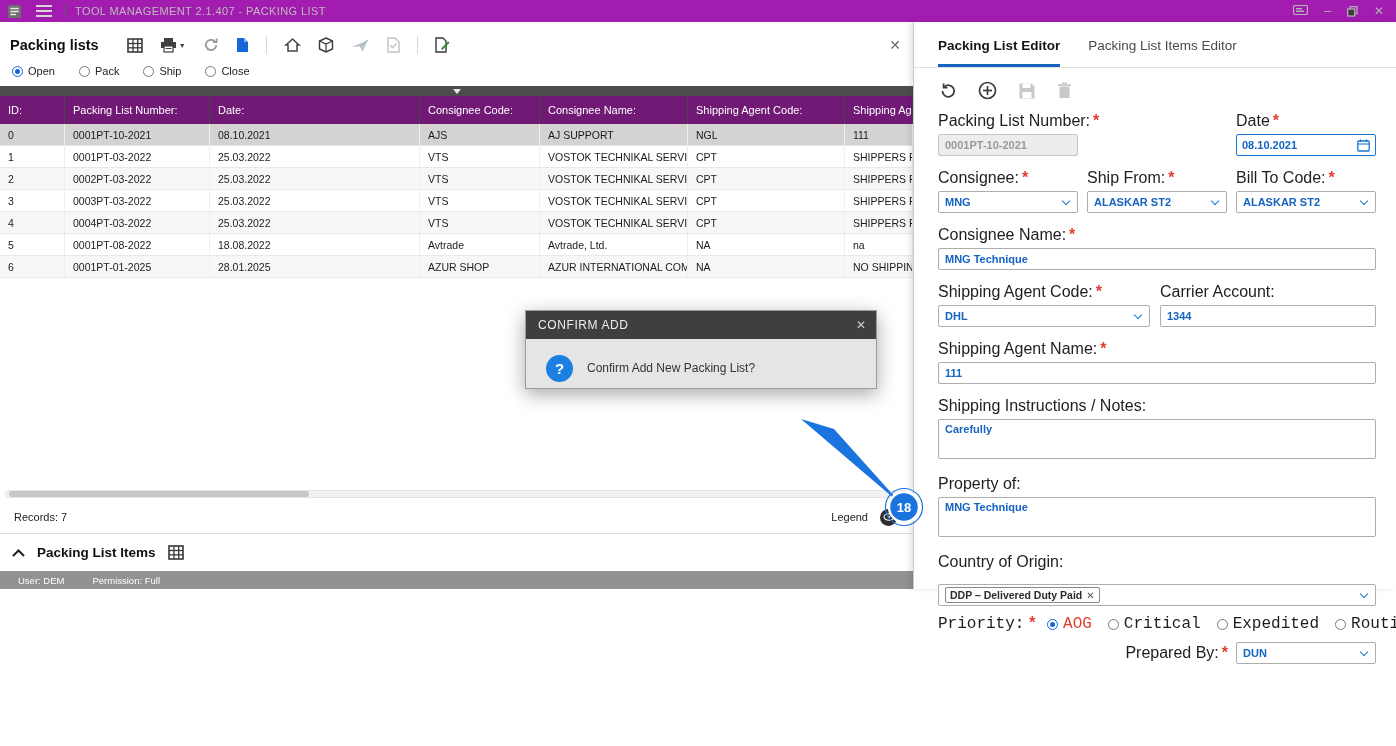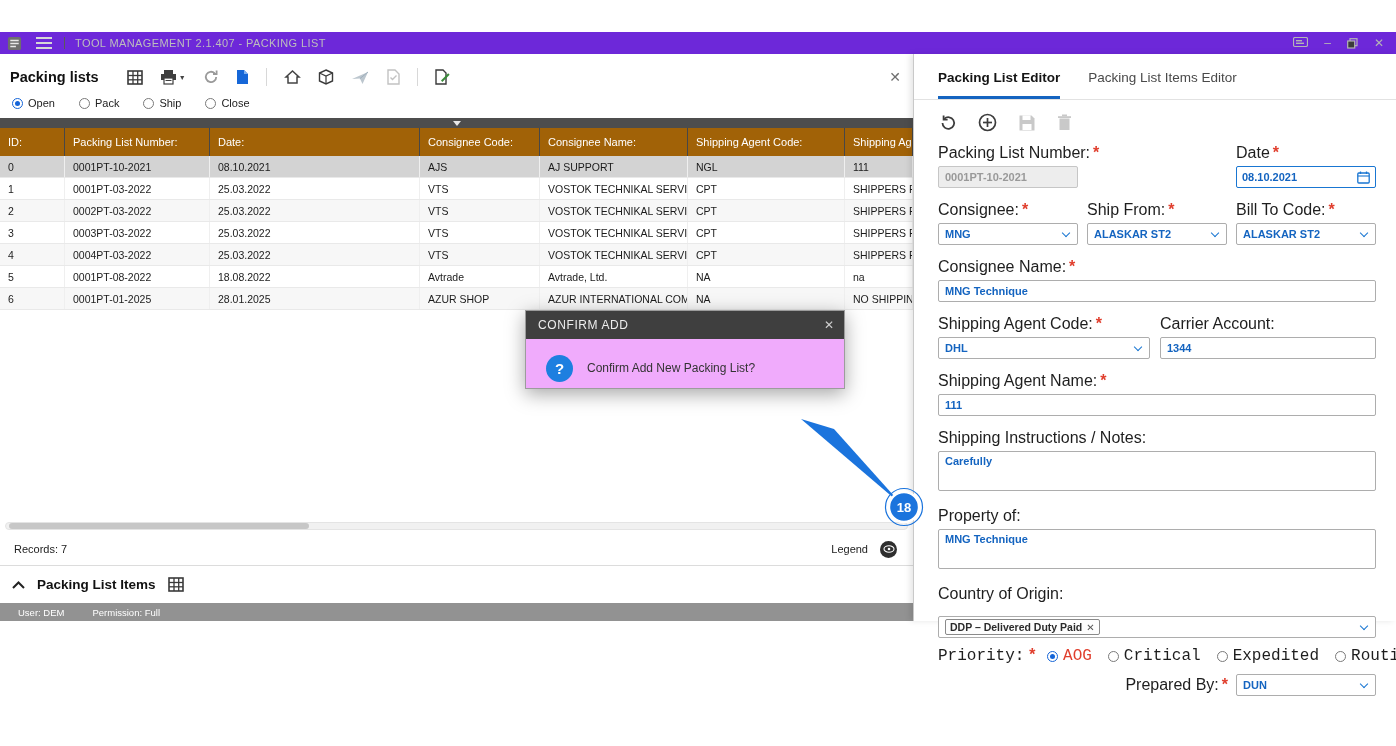--- a/index.html
+++ b/index.html
@@ -1,21 +1,21 @@
 <!DOCTYPE html>
 <html><head>
 <meta charset="utf-8">
 <style>
   * { box-sizing: border-box; margin: 0; padding: 0; }
   html,body { width:1396px; height:746px; overflow:hidden;
     font-family:"Liberation Sans", sans-serif; background:#fff; position:relative; }
 
   
-  .titlebar { height:22px; background:#6d28d9; display:flex; align-items:center;
-    color:#c4c4c4; font-size:11px;margin-top:32px; }
+  .titlebar { height:22px; background:#a21caf; display:flex; align-items:center;
+    color:#c4c4c4; font-size:11px; }
   .titlebar .appicon { width:15px; height:15px; margin-left:7px; }
   .titlebar .hamb { margin:0 12px 0 14px; display:flex; }
   .titlebar .tsep { width:1px; height:12px; background:#5a5a5a; margin-right:10px; }
   .title-text { letter-spacing:.4px; color:#bdbdbd; }
   .tb-right { margin-left:auto; display:flex; align-items:center; gap:16px; padding-right:12px; color:#b5b5b5; }
   .tb-right .wbtn { font-size:12px; line-height:12px; cursor:default; }
 
   
   .main { display:flex; height:567px; }
   .left-panel { width:913px; display:flex; flex-direction:column; background:#fff; position:relative; }
@@ -33,21 +33,21 @@
   .close-x { margin-left:auto; color:#6e6e6e; font-size:14px; background:none; border:none; cursor:pointer; }
   .lt-row2 { display:flex; align-items:center; gap:24px; padding:3px 0 9px 2px; font-size:11px; color:#222; }
   .radio-item { display:flex; align-items:center; gap:5px; cursor:pointer; }
   .rdot { width:11px; height:11px; border:1px solid #7a7a7a; border-radius:50%; display:inline-block; position:relative; background:#fff; }
   .radio-item.on .rdot { border-color:#1565d8; }
   .radio-item.on .rdot::after { content:""; position:absolute; inset:2px; background:#1565d8; border-radius:50%; }
 
   
   .grid-strip { height:10px; background:#4d4d4d; display:flex; justify-content:center; align-items:center; cursor:pointer; }
   .grid-strip .tri { width:0; height:0; border-left:4px solid transparent; border-right:4px solid transparent; border-top:5px solid #e8e8e8; }
-  .grid-header { display:flex; background:#a16207; color:#fff; height:28px; align-items:center; font-size:11px; }
+  .grid-header { display:flex; background:#701a75; color:#fff; height:28px; align-items:center; font-size:11px; }
   .grid-header .cell { border-right:1px solid #474747; height:100%; display:flex; align-items:center; }
   .cell { padding-left:8px; white-space:nowrap; overflow:hidden; flex-shrink:0; }
   .c0{width:65px}.c1{width:145px}.c2{width:210px}.c3{width:120px}.c4{width:148px}.c5{width:157px}.c6{flex:1;width:auto}
   .grid-row { display:flex; height:22px; align-items:center; font-size:10.5px; color:#1b1b1b;
     background:#fff; border-bottom:1px solid #e9e9e9; cursor:pointer; }
   .grid-row .cell { border-right:1px solid #efefef; height:100%; display:flex; align-items:center; }
   .grid-row.alt { background:#f7f7f7; }
   .grid-row.selected { background:#d3d3d3; }
   .grid-empty { flex:1; background:#fff; }
 
@@ -87,21 +87,21 @@
     font-size:11px; font-weight:bold; color:#1464c0; font-family:"Liberation Sans", sans-serif; }
   .chip { display:inline-flex; align-items:center; gap:4px; border:1px solid #8a8a8a; border-radius:2px;
     padding:1px 4px; font-size:10.5px; font-weight:bold; color:#2b2b2b; background:#fdfdfd; }
   .chip-x { color:#555; font-size:10px; cursor:pointer; font-weight:normal; }
   .prio-row { display:flex; align-items:flex-start; gap:10px; margin-bottom:9px;font-family:Liberation Mono, monospace; }
   .prio-radios { display:flex; align-items:center; gap:16px; font-size:16px; }
   .opt-label.aog { color:#e03e2d; }
   .prep-row { display:flex; align-items:center; justify-content:flex-end; gap:8px; }
 
   
-  .dialog { position:absolute; left:525px; top:310px; width:320px; background:#f0abfc;
+  .dialog { position:absolute; left:525px; top:310px; width:352px; background:#e5e5e5;
     border:1px solid #9c9c9c; box-shadow:0 5px 18px rgba(0,0,0,.35); z-index:40; }
   .dlg-head { height:28px; background:#3f3f3f; color:#ededed; display:flex; align-items:center;
     padding:0 10px 0 12px; font-size:12px; letter-spacing:.6px; }
   .dlg-close { margin-left:auto; color:#cfcfcf; background:none; border:none; font-size:12px; cursor:pointer; }
   .dlg-body { display:flex; gap:14px; padding:16px 16px 6px 20px; align-items:flex-start; }
   .q-circle { width:27px; height:27px; border-radius:50%; background:#1d7fe0; color:#fff; font-weight:bold;
     font-size:15px; display:flex; align-items:center; justify-content:center; flex-shrink:0; }
   .dlg-msg { font-size:12px; color:#333; margin-top:6px; }
   .dlg-foot { display:flex; justify-content:flex-end; gap:10px; padding:12px 14px 13px; }
   .btn { min-width:36px; height:23px; background:#1a76e8; color:#fff; border:1px solid #1262c8;

